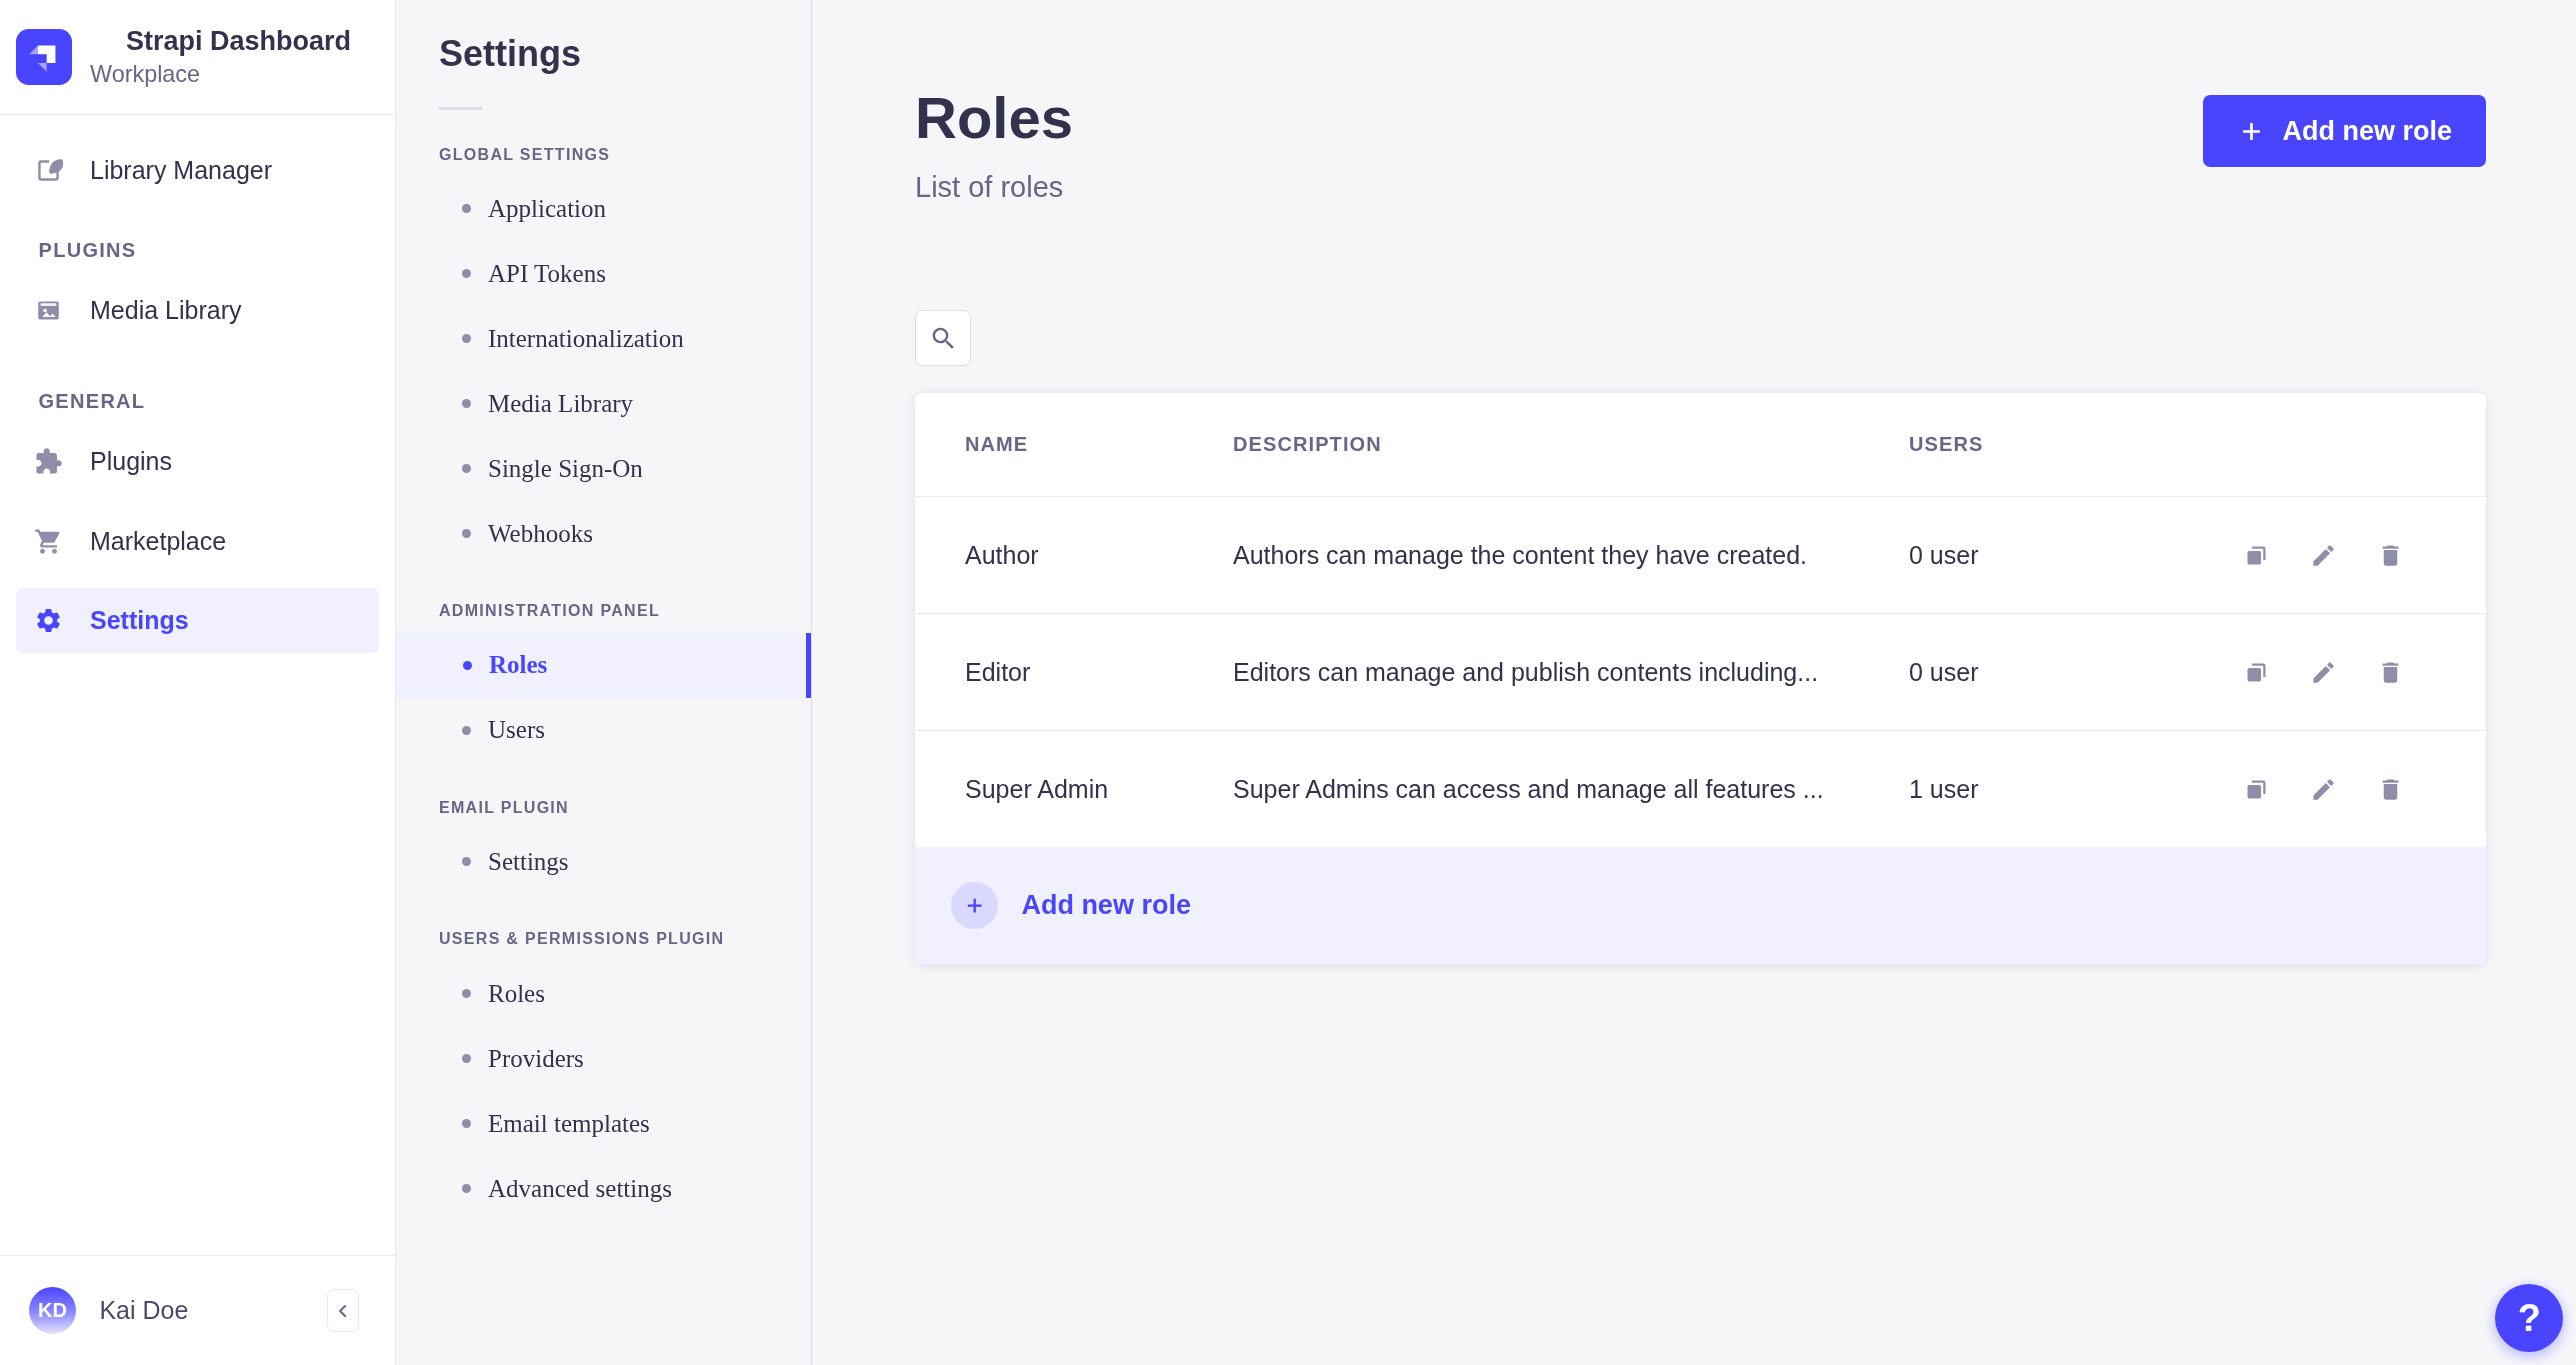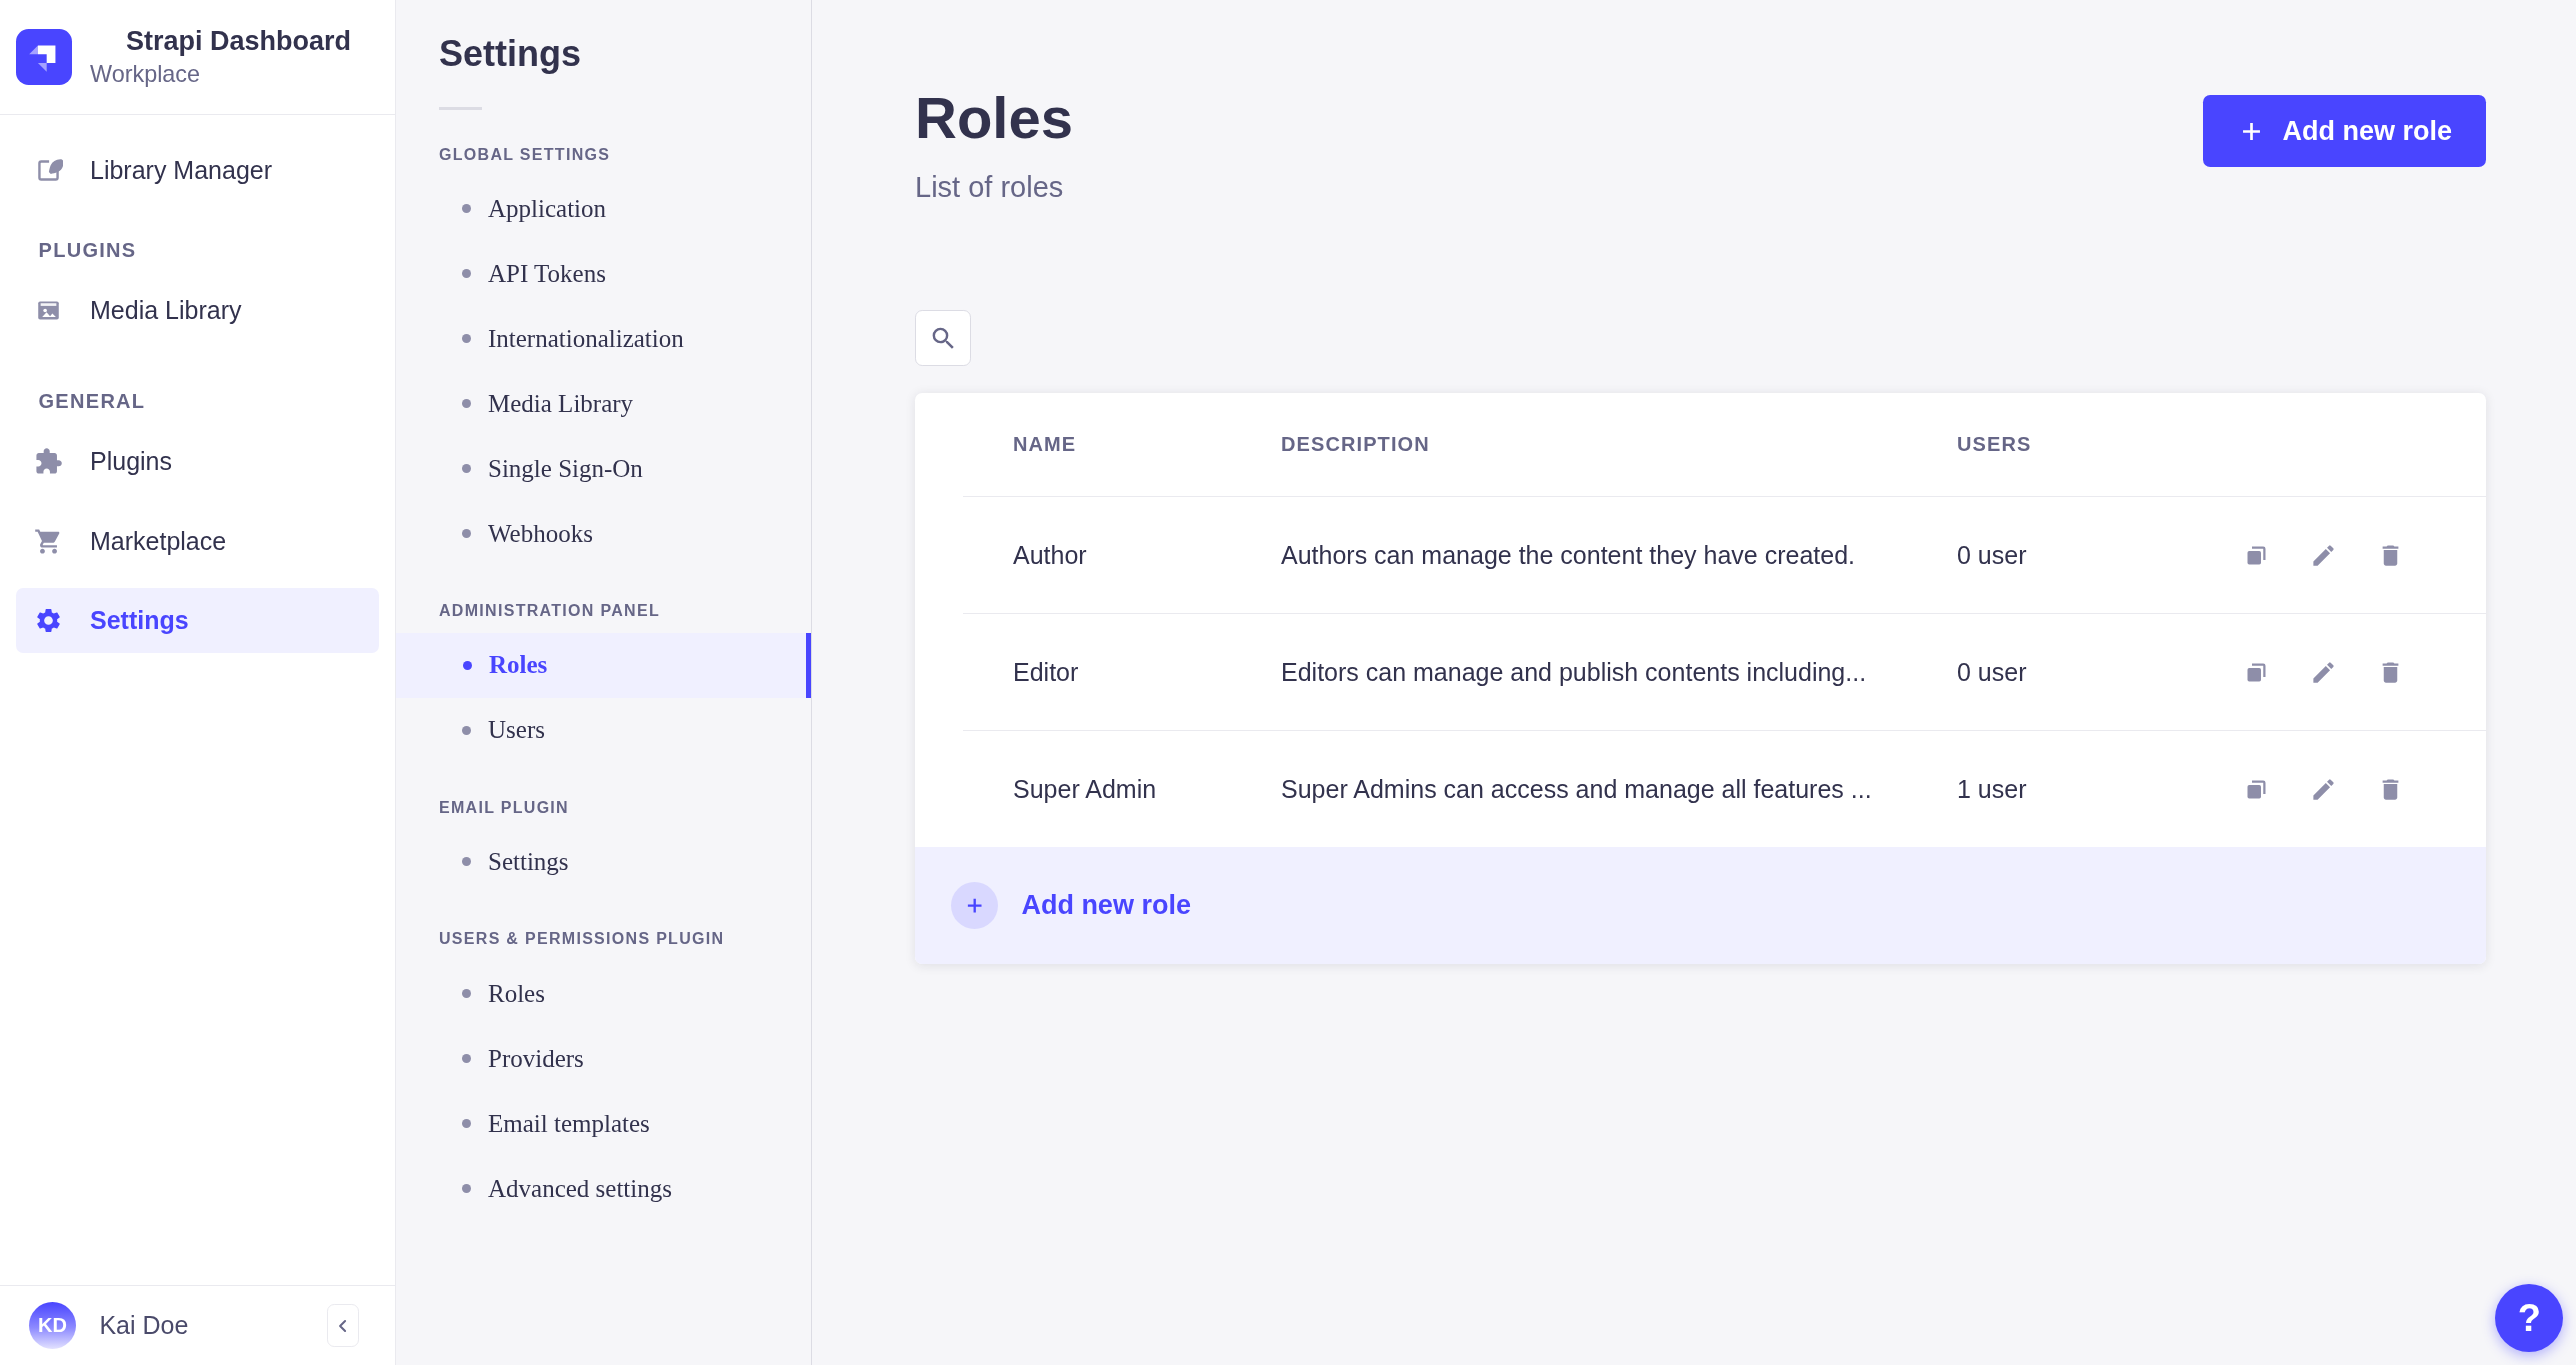--- a/index.html
+++ b/index.html
@@ -24,21 +24,21 @@
 
   .side-nav { padding:23.4px 16px 0; }
   .side-item { display:flex; align-items:center; height:65px; border-radius:7.2px; padding-left:18px; margin-bottom:14.4px; font-size:25px; color:#32324d; cursor:pointer; }
   .side-item .ico { width:29px; height:29px; margin-right:27px; color:#8e8ea9; flex:none; }
   .side-item .ico svg { width:29px; height:29px; }
   .side-item.active { background:#f0f0ff; color:#4945ff; font-weight:700; }
   .side-item.active .ico { color:#4945ff; }
   .side-section { font-size:20px; font-weight:700; letter-spacing:1.3px; color:#666687; padding-left:22.5px; margin:36px 0 16px; }
   .side-section.general { margin-top:47px; }
 
-  .side-footer { position:absolute; left:0; right:0; bottom:0; height:80px; border-top:0.9px solid #eaeaef; display:flex; align-items:center; padding:0 36px 0 29px; background:#fff; }
+  .side-footer { position:absolute; left:0; right:0; bottom:0; height:110px; border-top:0.9px solid #eaeaef; display:flex; align-items:center; padding:0 36px 0 29px; background:#fff; }
   .user-chip { display:flex; align-items:center; flex:1; cursor:pointer; }
   .avatar { width:47px; height:47px; border-radius:50%; background:linear-gradient(180deg,#4945ff 0%,#8d8aff 55%,#e3e2ff 100%); color:#ffffff; font-weight:700; font-size:20px; display:flex; align-items:center; justify-content:center; margin-right:23.4px; }
   .user-name { font-size:25px; color:#4a4a6a; }
   .collapse-btn { width:32px; height:43px; border:0.9px solid #eaeaef; border-radius:7.2px; background:#fff; color:#666687; display:flex; align-items:center; justify-content:center; cursor:pointer; }
   .collapse-btn svg { width:20px; height:20px; }
 
   
   .subnav { width:416px; min-width:416px; background:#f6f6f9; border-right:0.9px solid #dcdce4; padding:32px 43px 0; }
   .subnav-title { font-size:36px; font-weight:700; color:#32324d; line-height:43px; }
   .subnav-divider { width:43px; height:2.7px; background:#dcdce4; margin-top:32px; }
@@ -55,21 +55,21 @@
   .main-header { display:flex; justify-content:space-between; align-items:flex-start; padding-top:86px; }
   .page-title { font-size:58px; font-weight:700; color:#32324d; line-height:1.1; }
   .page-subtitle { font-size:29px; color:#666687; margin-top:21.6px; }
   .add-btn { margin-top:9px; height:72px; padding:0 34px; background:#4945ff; border:none; border-radius:7.2px; color:#ffffff; font-size:27px; font-weight:700; font-family:inherit; display:flex; align-items:center; gap:16px; cursor:pointer; }
   .add-btn svg { width:29px; height:29px; }
 
   .search-btn { margin-top:106px; width:56px; height:56px; background:#ffffff; border:0.9px solid #dcdce4; border-radius:7.2px; display:flex; align-items:center; justify-content:center; cursor:pointer; }
   .search-btn svg { width:29px; height:29px; fill:#666687; }
 
   .card { margin-top:27px; background:#ffffff; border-radius:7.2px; box-shadow:0 1.8px 10.8px rgba(33,33,52,0.1); }
-  .trow { display:grid; grid-template-columns:268px 676px 1fr 243px; align-items:center; padding:0 50px;margin-left:48px; }
+  .trow { display:grid; grid-template-columns:268px 676px 1fr 243px; align-items:center; padding:0 50px; }
   .thead { height:103px; }
   .thead span { font-size:20px; font-weight:700; letter-spacing:1.1px; color:#666687; }
   .tbody-row { height:117px; border-top:0.9px solid #eaeaef; font-size:25px; color:#32324d; cursor:pointer; }
   .cell-desc { white-space:nowrap; overflow:hidden; }
   .actions { display:flex; justify-content:flex-end; gap:40px; padding-right:32px; }
   .action-btn { background:none; border:none; padding:0; cursor:pointer; }
   .action-btn svg { width:27px; height:27px; fill:#8e8ea9; }
 
   .card-footer { height:117px; background:#f0f0ff; border-radius:0 0 7.2px 7.2px; display:flex; align-items:center; gap:23.4px; padding:0 36px; cursor:pointer; }
   .plus-circle { width:47px; height:47px; border-radius:50%; background:#d9d8ff; display:flex; align-items:center; justify-content:center; }

